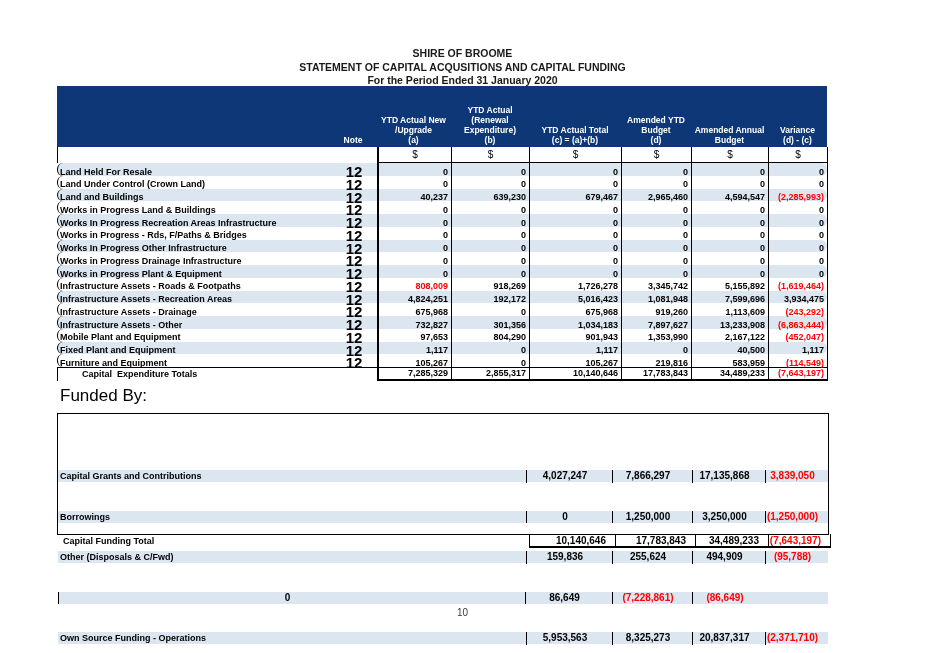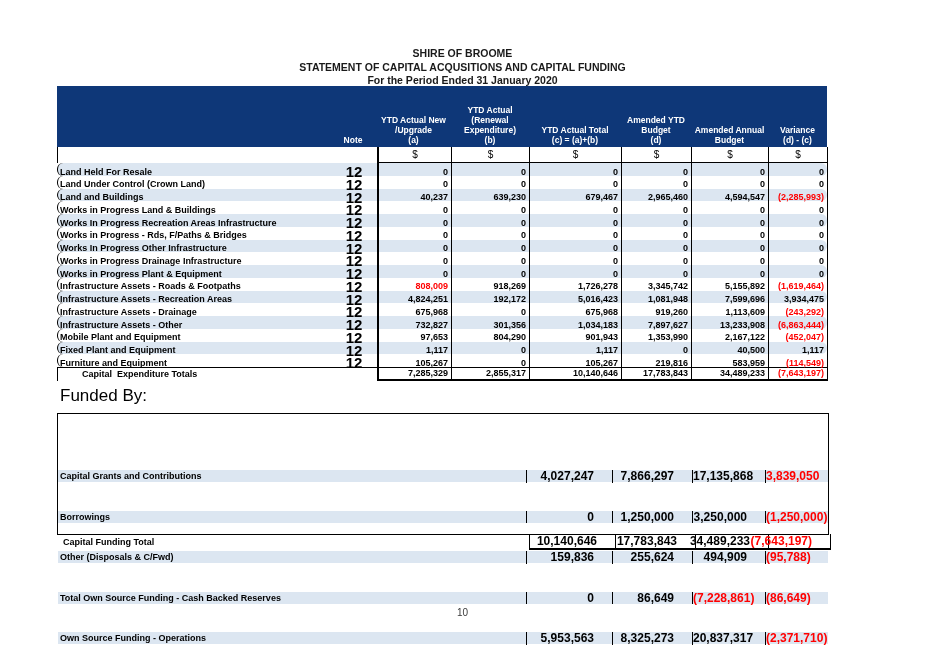--- a/index.html
+++ b/index.html
@@ -37,21 +37,21 @@
   .totals-row .vc{border-bottom:2.5px solid #000;}
 
   
   .funded-heading{position:absolute;left:60px;top:386px;font-size:17px;font-weight:normal;color:#000;}
   .funded-box{position:absolute;left:57px;top:413px;width:770px;height:120px;border:1px solid #000;box-sizing:content-box;display:flex;flex-direction:column;}
   .frow,.fspacer,.ffiller{display:grid;grid-template-columns:var(--fcols);margin-top:28px;}
   .fspacer{height:6px;background:linear-gradient(180deg,var(--stripe,#DCE6F1) 0 4.5px,#fff 4.5px);}
   .ffiller{flex:1;background:#fff;}
   .frow{height:21.4px;background:linear-gradient(180deg,var(--stripe,#DCE6F1) 0 12px,#fff 12px);}
   .flc{padding-left:2px;font-size:9px;font-weight:bold;line-height:12.5px;white-space:nowrap;overflow:hidden;}
-  .fvc{border-right:1px solid #000;text-align:right;padding-right:18px;font-size:12px;font-weight:bold;line-height:12.5px;height:100%;}
+  .fvc{border-right:1px solid #000;text-align:center;padding-right:9px;font-size:10px;font-weight:bold;line-height:12.5px;height:100%;}
   .fvc.ffirst{border-left:1px solid #000;}
   .fvc.flast{border-right:none;}
   .ftotal-row{position:absolute;left:61px;top:534px;width:770px;height:14px;display:grid;grid-template-columns:var(--fcols);}
   .ftotal-row .flc{display:flex;align-items:center;line-height:normal;}
   .ftotal-row .fvc{display:flex;align-items:center;justify-content:flex-end;line-height:normal;
                    border-right:1px solid #000;border-bottom:2.5px solid #000;}
   .ftotal-row .fvc.ffirst{border-left:1px solid #000;}
 
   .page-number{position:absolute;top:607px;left:0;width:100%;text-align:center;font-size:10px;color:#3a3a3a;}
 </style>
@@ -298,21 +298,20 @@
       <div class="fvc flast neg">(1,250,000)</div>
     </div>
     <div class="frow">
       <div class="flc">Other (Disposals &amp; C/Fwd)</div>
       <div class="fvc ffirst">159,836</div>
       <div class="fvc">255,624</div>
       <div class="fvc">494,909</div>
       <div class="fvc flast neg">(95,788)</div>
     </div>
     <div class="frow">
-      <div class="flc">Total Own Source Funding - Cash Backed Reserves</div>
       <div class="fvc ffirst">0</div>
       <div class="fvc">86,649</div>
       <div class="fvc neg">(7,228,861)</div>
       <div class="fvc flast neg">(86,649)</div>
     </div>
     <div class="frow">
       <div class="flc">Own Source Funding - Operations</div>
       <div class="fvc ffirst">5,953,563</div>
       <div class="fvc">8,325,273</div>
       <div class="fvc">20,837,317</div>

